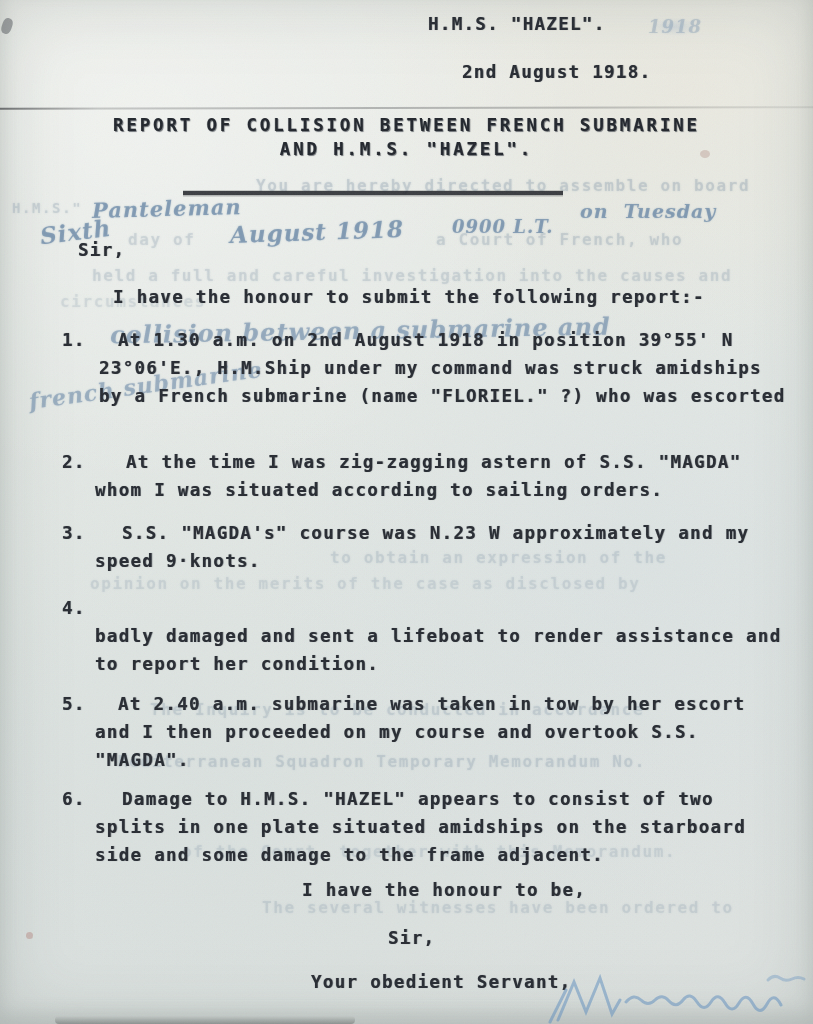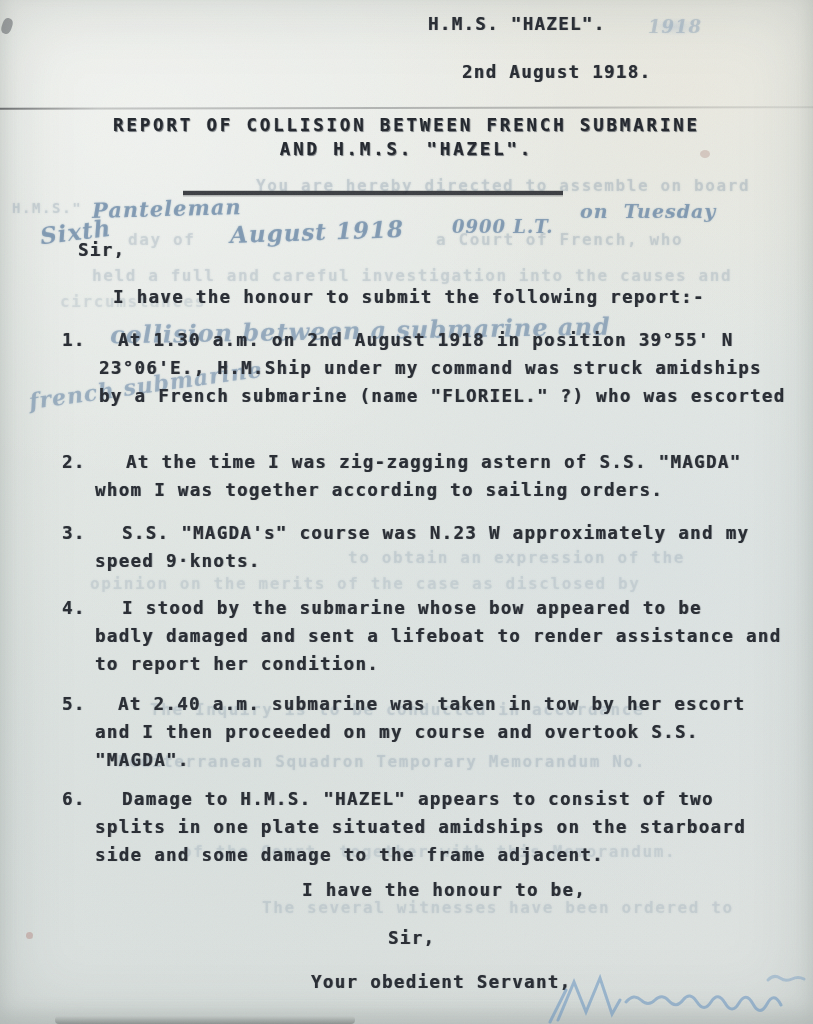--- a/index.html
+++ b/index.html
@@ -45,21 +45,21 @@
   <div class="gh" style="left:452px;top:216px;font-size:18px">0900 L.T.</div>
   <div class="gh" style="left:580px;top:200px;font-size:19px">on  Tuesday</div>
   <div class="gh" style="left:40px;top:218px;transform:rotate(-7deg);font-size:23px">Sixth</div>
   <div class="gt" style="left:128px;top:230px;opacity:.45">day of</div>
   <div class="gh" style="left:230px;top:218px;transform:rotate(-2deg);font-size:23px">August 1918</div>
   <div class="gt" style="left:436px;top:230px;opacity:.5">a Court of French, who</div>
   <div class="gt" style="left:92px;top:266px;opacity:.45">held a full and careful investigation into the causes and</div>
   <div class="gt" style="left:60px;top:292px;opacity:.35">circumstances</div>
   <div class="gh" style="left:110px;top:316px;transform:rotate(-1deg);font-size:24px;opacity:.8">collision between a submarine and</div>
   <div class="gh" style="left:28px;top:372px;transform:rotate(-8deg);font-size:22px;opacity:.75">french submarine</div>
-  <div class="gt" style="left:348px;top:548px;opacity:.42">to obtain an expression of the</div>
+  <div class="gt" style="left:330px;top:548px;opacity:.42">to obtain an expression of the</div>
   <div class="gt" style="left:90px;top:574px;opacity:.38">opinion on the merits of the case as disclosed by</div>
   <div class="gt" style="left:150px;top:700px;opacity:.45">The Inquiry is to be conducted in accordance</div>
   <div class="gt" style="left:118px;top:752px;opacity:.48">Mediterranean Squadron Temporary Memorandum No.</div>
   <div class="gt" style="left:182px;top:842px;opacity:.38">of the Court, together with this Memorandum.</div>
   <div class="gt" style="left:262px;top:898px;opacity:.40">The several witnesses have been ordered to</div>
   <div class="gh" style="left:648px;top:16px;font-size:18px;opacity:.45">1918</div>
 
   <div class="fold"></div>
 
   <div class="t" style="left:428px;top:14px">H.M.S. "HAZEL".</div>
@@ -72,28 +72,27 @@
   <div class="t" style="left:78px;top:240px">Sir,</div>
   <div class="t" style="left:113px;top:287px">I have the honour to submit the following report:-</div>
 
   <div class="t" style="left:62px;top:330px">1.</div>
   <div class="t" style="left:118px;top:330px">At 1.30 a.m. on 2nd August 1918 in position 39°55' N</div>
   <div class="t" style="left:99px;top:358px">23°06'E., H.M.Ship under my command was struck amidships</div>
   <div class="t" style="left:99px;top:386px">by a French submarine (name "FLORIEL." ?) who was escorted</div>
 
   <div class="t" style="left:62px;top:452px">2.</div>
   <div class="t" style="left:126px;top:452px">At the time I was zig-zagging astern of S.S. "MAGDA"</div>
-  <div class="t" style="left:95px;top:480px">whom I was together according to sailing orders.</div>
+  <div class="t" style="left:95px;top:480px">whom I was situated according to sailing orders.</div>
 
   <div class="t" style="left:62px;top:523px">3.</div>
   <div class="t" style="left:122px;top:523px">S.S. "MAGDA's" course was N.23 W approximately and my</div>
   <div class="t" style="left:95px;top:551px">speed 9·knots.</div>
 
   <div class="t" style="left:62px;top:598px">4.</div>
-  <div class="t" style="left:122px;top:598px">I stood by the submarine whose bow appeared to be</div>
   <div class="t" style="left:95px;top:626px">badly damaged and sent a lifeboat to render assistance and</div>
   <div class="t" style="left:95px;top:654px">to report her condition.</div>
 
   <div class="t" style="left:62px;top:694px">5.</div>
   <div class="t" style="left:118px;top:694px">At 2.40 a.m. submarine was taken in tow by her escort</div>
   <div class="t" style="left:95px;top:722px">and I then proceeded on my course and overtook S.S.</div>
   <div class="t" style="left:95px;top:750px">"MAGDA".</div>
 
   <div class="t" style="left:62px;top:789px">6.</div>
   <div class="t" style="left:122px;top:789px">Damage to H.M.S. "HAZEL" appears to consist of two</div>

